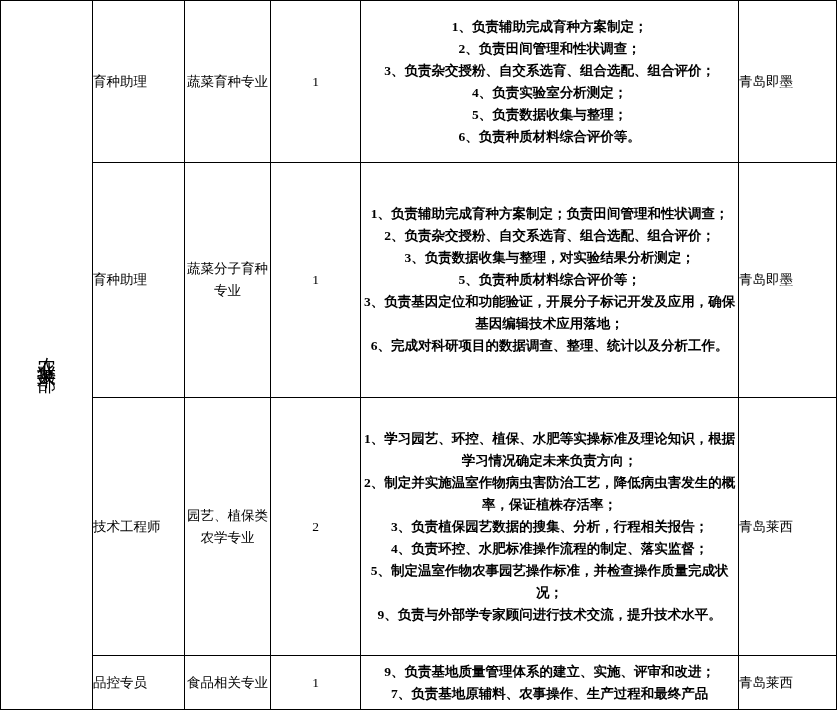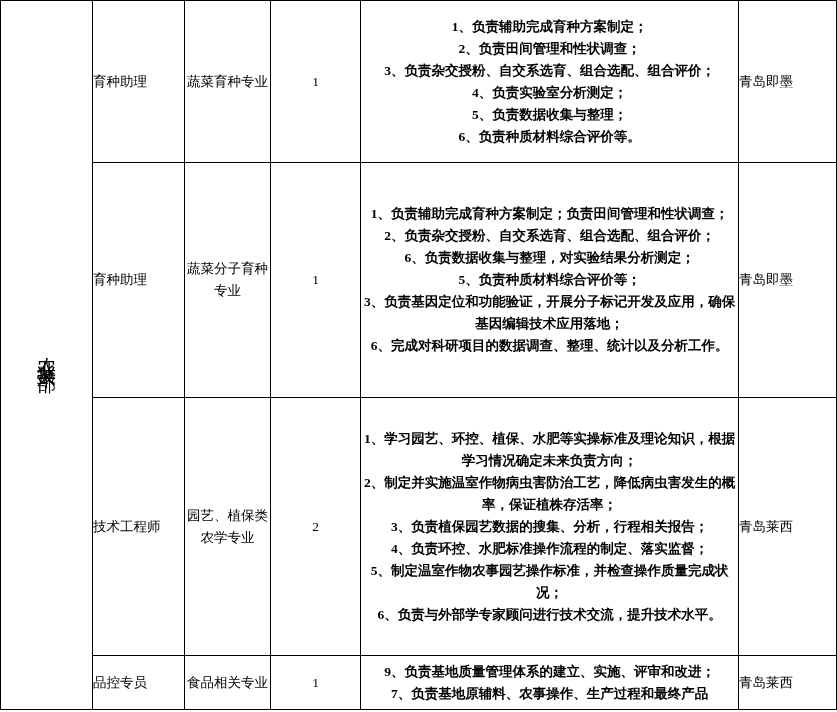--- a/index.html
+++ b/index.html
@@ -121,39 +121,39 @@
         <td class="loc-cell">青岛即墨</td>
       </tr>
 
       <tr style="height:235px;">
         <td class="center-cell">育种助理</td>
         <td class="major-cell">蔬菜分子育种专业</td>
         <td class="num-cell">1</td>
         <td class="duty-cell">
           <p>1、负责辅助完成育种方案制定；负责田间管理和性状调查；</p>
           <p>2、负责杂交授粉、自交系选育、组合选配、组合评价；</p>
-          <p>6、负责数据收集与整理，对实验结果分析测定；</p>
+          <p>3、负责数据收集与整理，对实验结果分析测定；</p>
           <p>5、负责种质材料综合评价等；</p>
           <p>3、负责基因定位和功能验证，开展分子标记开发及应用，确保基因编辑技术应用落地；</p>
           <p>6、完成对科研项目的数据调查、整理、统计以及分析工作。</p>
         </td>
         <td class="loc-cell">青岛即墨</td>
       </tr>
 
       <tr style="height:258px;">
         <td class="center-cell">技术工程师</td>
         <td class="major-cell">园艺、植保类农学专业</td>
         <td class="num-cell">2</td>
         <td class="duty-cell">
           <p>1、学习园艺、环控、植保、水肥等实操标准及理论知识，根据学习情况确定未来负责方向；</p>
           <p>2、制定并实施温室作物病虫害防治工艺，降低病虫害发生的概率，保证植株存活率；</p>
           <p>3、负责植保园艺数据的搜集、分析，行程相关报告；</p>
           <p>4、负责环控、水肥标准操作流程的制定、落实监督；</p>
           <p>5、制定温室作物农事园艺操作标准，并检查操作质量完成状况；</p>
-          <p>6、负责与外部学专家顾问进行技术交流，提升技术水平。</p>
+          <p>9、负责与外部学专家顾问进行技术交流，提升技术水平。</p>
         </td>
         <td class="loc-cell">青岛莱西</td>
       </tr>
 
       <tr style="height:54px;">
         <td class="center-cell clip-last">品控专员</td>
         <td class="major-cell clip-last">食品相关专业</td>
         <td class="num-cell clip-last">1</td>
         <td class="duty-cell clip-last">
           <p>9、负责基地质量管理体系的建立、实施、评审和改进；</p>

